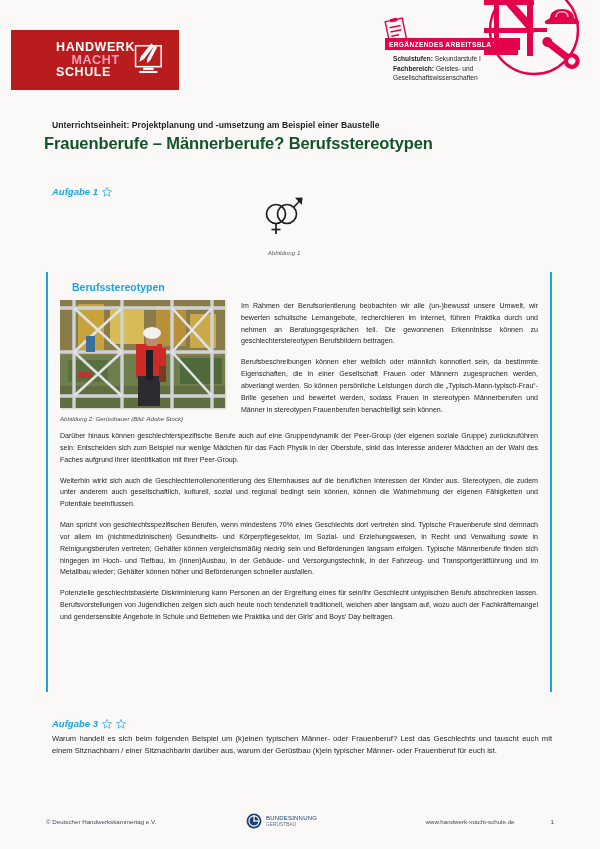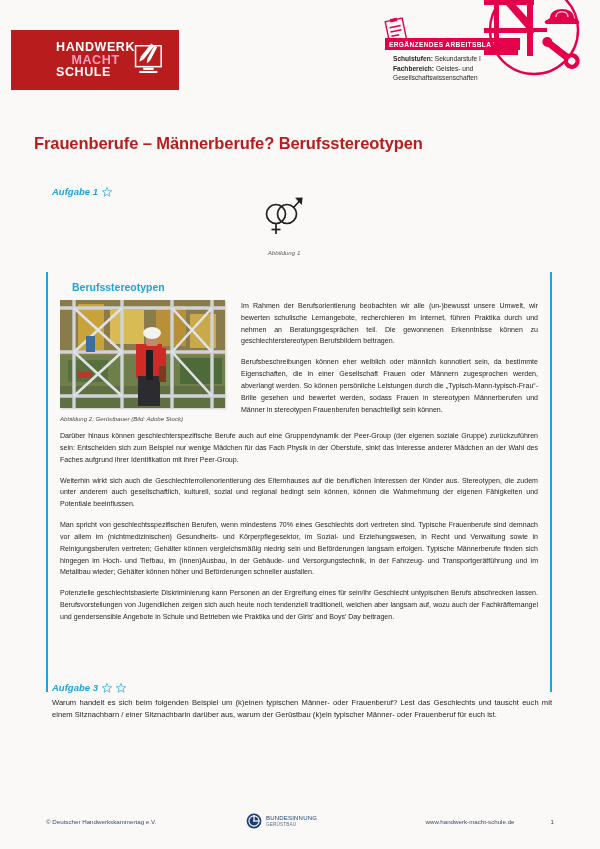--- a/index.html
+++ b/index.html
@@ -103,25 +103,25 @@
     position: absolute;
     left: 52px;
     top: 120px;
     font-size: 8.6px;
     font-weight: bold;
     color: #231f20;
     letter-spacing: 0.05px;
   }
   .main-title {
     position: absolute;
-    left: 34px;
+    left: 44px;
     top: 134px;
     font-size: 16.5px;
     font-weight: bold;
-    color: #b91c1c;
+    color: #14532d;
     letter-spacing: -0.1px;
     text-align: right;
   }
   
   .task {
     position: absolute;
   }
   .task-head {
     display: flex;
     align-items: center;
@@ -219,21 +219,21 @@
     font-size: 7.05px;
     line-height: 1.68;
     text-align: justify;
     color: #231f20;
   }
   .fullwidth-text p { margin: 0 0 9px 0; }
   .fullwidth-text p:last-child { margin-bottom: 0; }
   
   #task3 {
     left: 52px;
-    top: 682px;
+    top: 718px;
     width: 500px;
   }
   #task3 .task-body { text-align: justify; }
   
   .footer {
     position: absolute;
     left: 46px;
     right: 46px;
     top: 806px;
     height: 30px;
@@ -334,20 +334,21 @@
       </g>
       <g transform="rotate(38 78 70)">
         <rect x="58" y="66" width="34" height="7" rx="3.5" fill="#e4004b"></rect>
         <circle cx="90" cy="69.5" r="8" fill="#e4004b"></circle>
         <circle cx="90" cy="69.5" r="3.6" fill="#faf9f7"></circle>
         <circle cx="59" cy="69.5" r="5" fill="#e4004b"></circle>
       </g>
     </svg>
   </div>
 
+  <div class="subject-line">Unterrichtseinheit: Projektplanung und -umsetzung am Beispiel einer Baustelle</div>
   <div class="main-title">Frauenberufe – Männerberufe? Berufsstereotypen</div>
 
   <div class="task" id="task1">
     <div class="task-head">
       <span class="task-title">Aufgabe 1</span>
       <svg class="star" viewBox="0 0 20 20">
         <polygon points="10,1 12.6,7.2 19.2,7.6 14.1,11.9 15.8,18.4 10,14.8 4.2,18.4 5.9,11.9 0.8,7.6 7.4,7.2" fill="none" stroke="#1ba5e0" stroke-width="1.4"></polygon>
       </svg>
     </div>
   </div>

